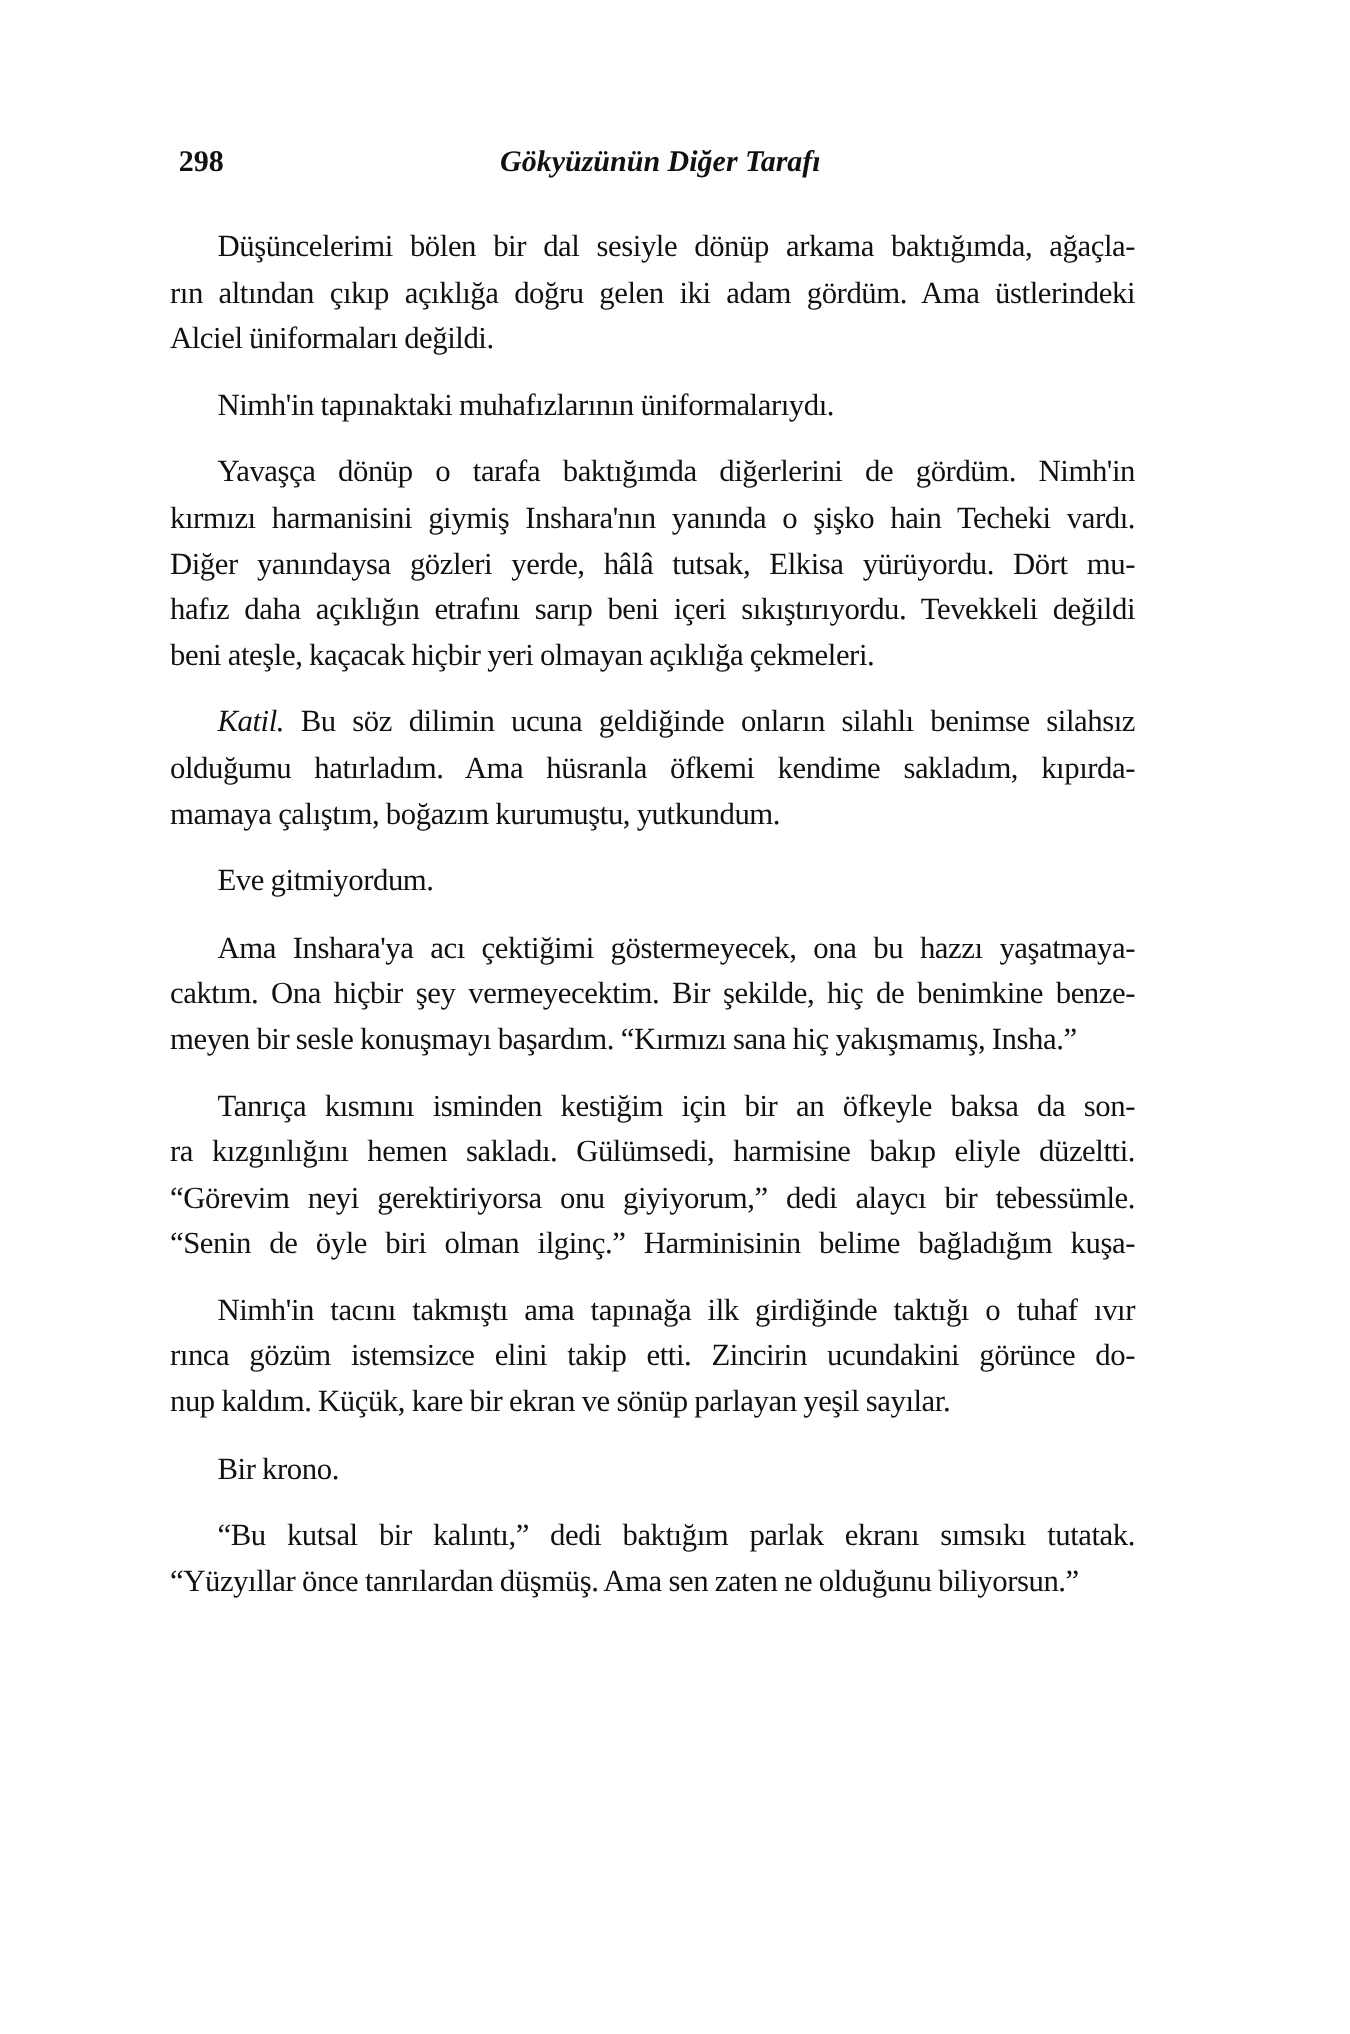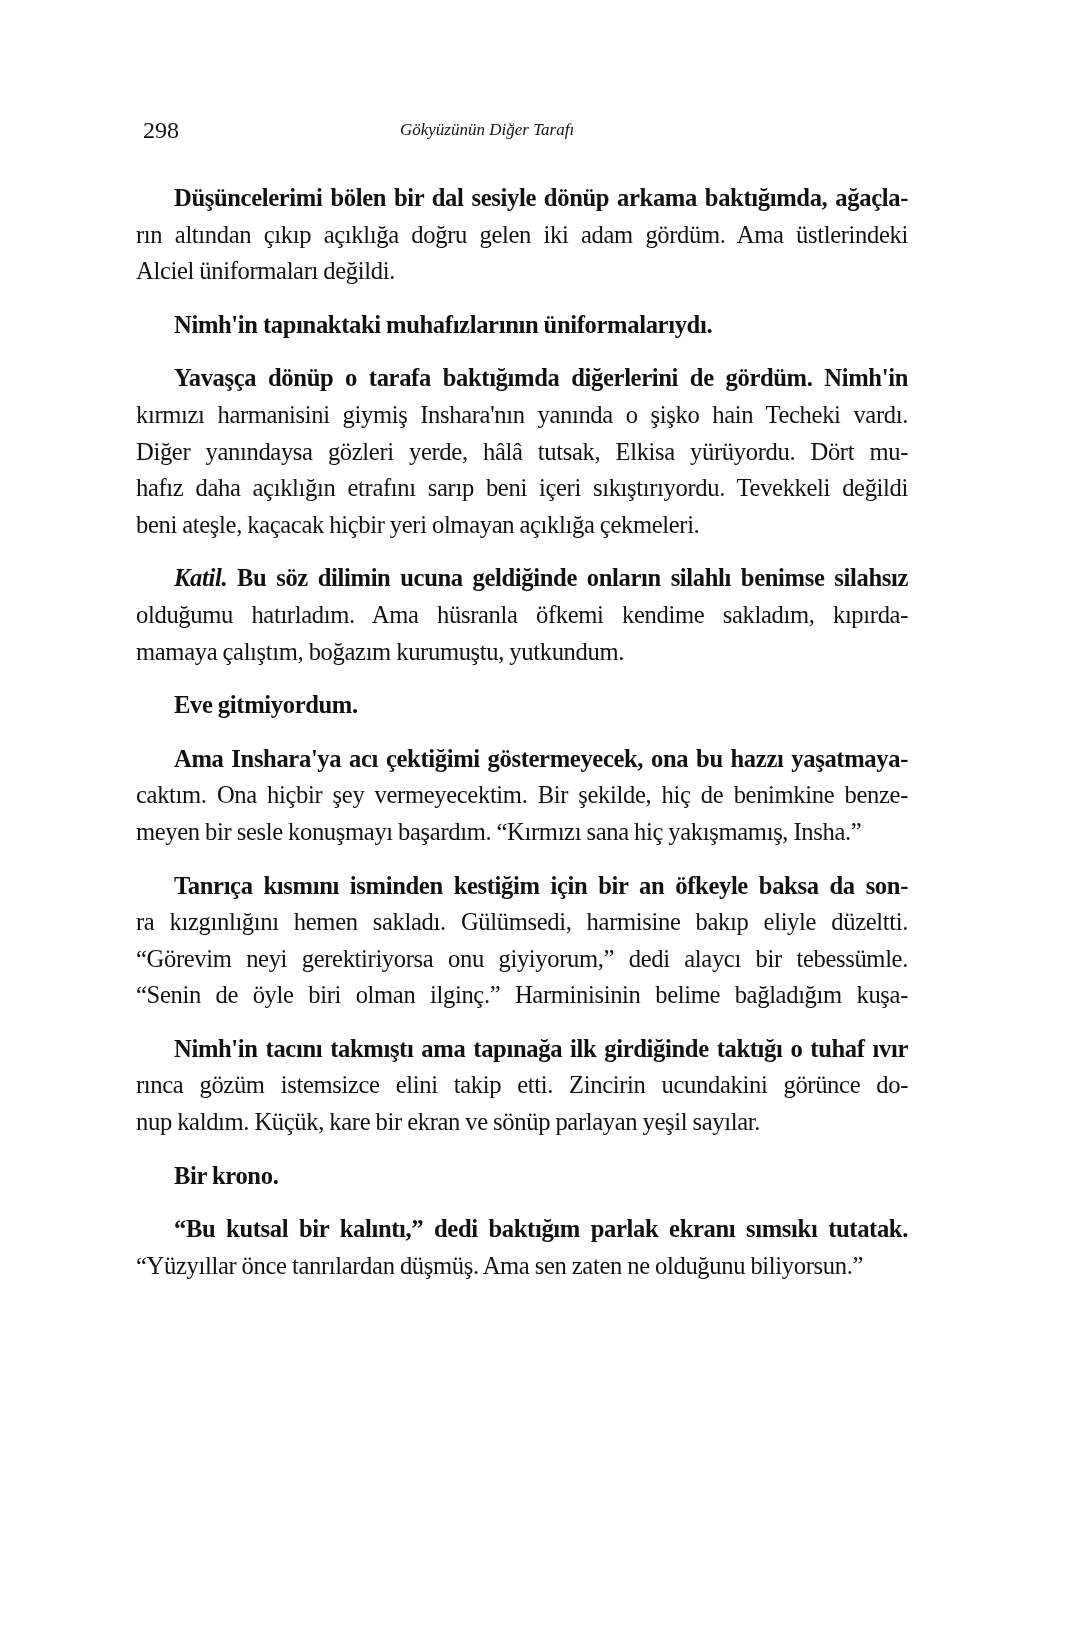--- a/index.html
+++ b/index.html
@@ -21,33 +21,34 @@
     width: 1080px;
     height: 1627px;
     background: #ffffff;
   }
   .running-header {
     position: absolute;
     top: 112px;
     left: 136px;
     width: 772px;
     height: 36px;
+    font-weight: bold;
   }
   .page-number {
     position: absolute;
     left: 7px;
     top: 0;
     font-size: 24px;
     line-height: 36px;
   }
   .book-title {
     position: absolute;
     left: 264px;
     top: 0;
-    font-size: 17px;
+    font-size: 24px;
     line-height: 36px;
     font-style: italic;
   }
   .body-text {
     position: absolute;
     top: 180px;
     left: 136px;
     width: 772px;
     font-size: 24.6px;
     line-height: 36.6px;
@@ -64,21 +65,20 @@
     display: block;
     text-align: justify;
     text-align-last: justify;
     white-space: nowrap;
   }
   .para .line.last {
     text-align-last: left;
   }
   .para .line:first-child {
     text-indent: 38px;
-    font-weight: bold;
   }
   .para .line:not(:first-child) {
     text-indent: 0;
   }
   .para { text-indent: 0; }
   .em { font-style: italic; margin-top: 32px; }
 </style>
 </head>
 <body>
 

